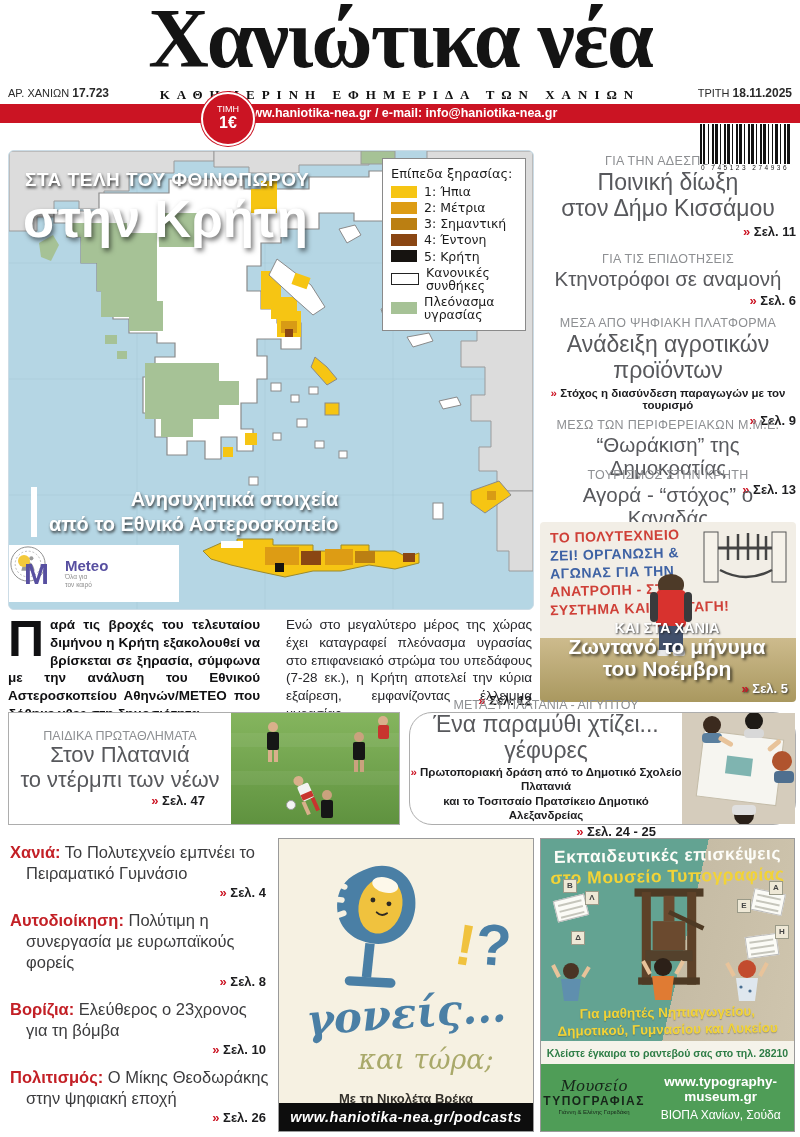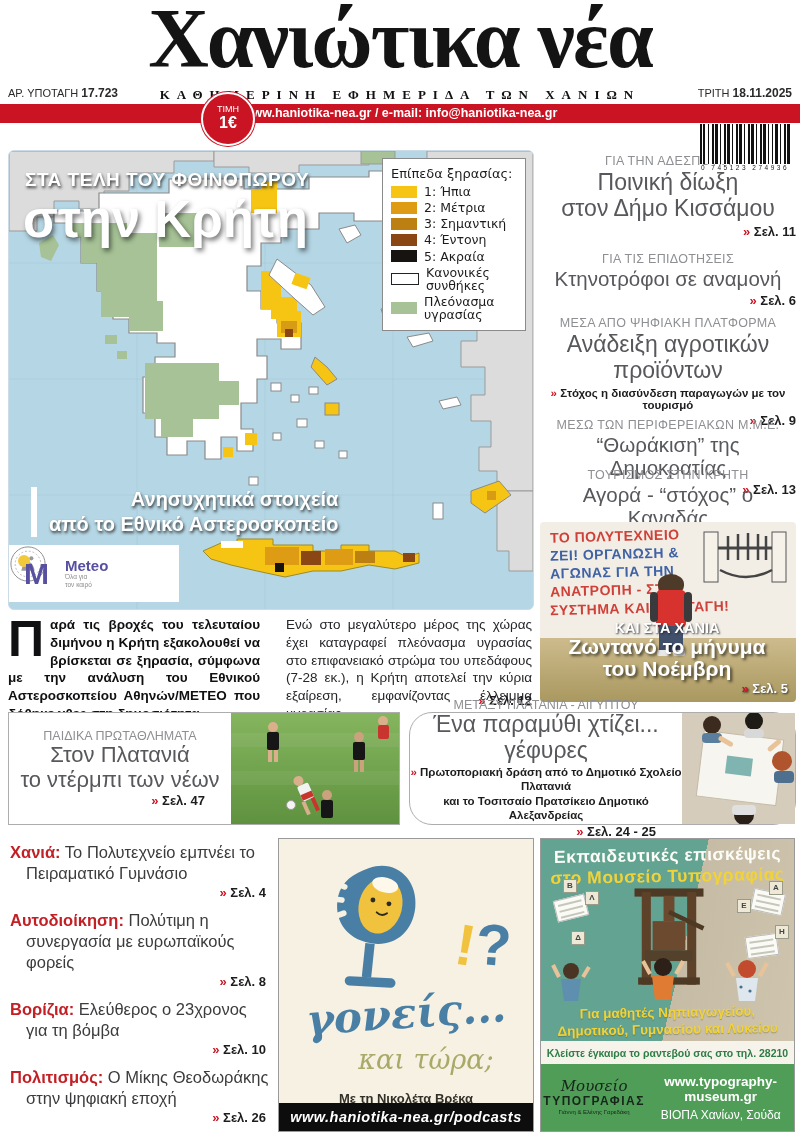--- a/index.html
+++ b/index.html
@@ -140,21 +140,21 @@
   .mu-url{font-size:13.5px;font-weight:bold;}
   .mu-loc{font-size:12px;margin-top:4px;}
 </style>
 </head>
 <body>
 
 <div id="page">
 
   <div class="mast-title">Χανιώτικα νέα</div>
   <div class="issue">
-    <span>ΑΡ. ΥΠΟΤΑΓΗ</span>
+    <span>ΑΡ. ΧΑΝΙΩΝ</span>
     <b>17.723</b>
   </div>
   <div class="mast-sub">ΚΑΘΗΜΕΡΙΝΗ ΕΦΗΜΕΡΙΔΑ ΤΩΝ ΧΑΝΙΩΝ</div>
   <div class="mast-date">
     <span>ΤΡΙΤΗ</span>
     <b>18.11.2025</b>
   </div>
   <div class="price">
     <span class="t">ΤΙΜΗ</span>
     <span class="v">1€</span>
@@ -268,21 +268,21 @@
       <div class="lg-row">
           <span class="sw" style="background-color: rgb(187, 127, 18);"></span>
           <span>3:  Σημαντική</span>
         </div>
       <div class="lg-row">
           <span class="sw" style="background-color: rgb(138, 70, 19);"></span>
           <span>4:  Έντονη</span>
         </div>
       <div class="lg-row">
           <span class="sw" style="background-color: rgb(22, 19, 16);"></span>
-          <span>5:  Ακραία</span>
+          <span>5:  Κρήτη</span>
         </div>
       <div class="lg-row">
           <span class="sw sw-outline" style="background-color: rgb(255, 255, 255);"></span>
           <span>Κανονικές συνθήκες</span>
         </div>
       <div class="lg-row">
           <span class="sw" style="background-color: rgb(166, 194, 150);"></span>
           <span>Πλεόνασμα υγρασίας</span>
         </div>
     </div>

